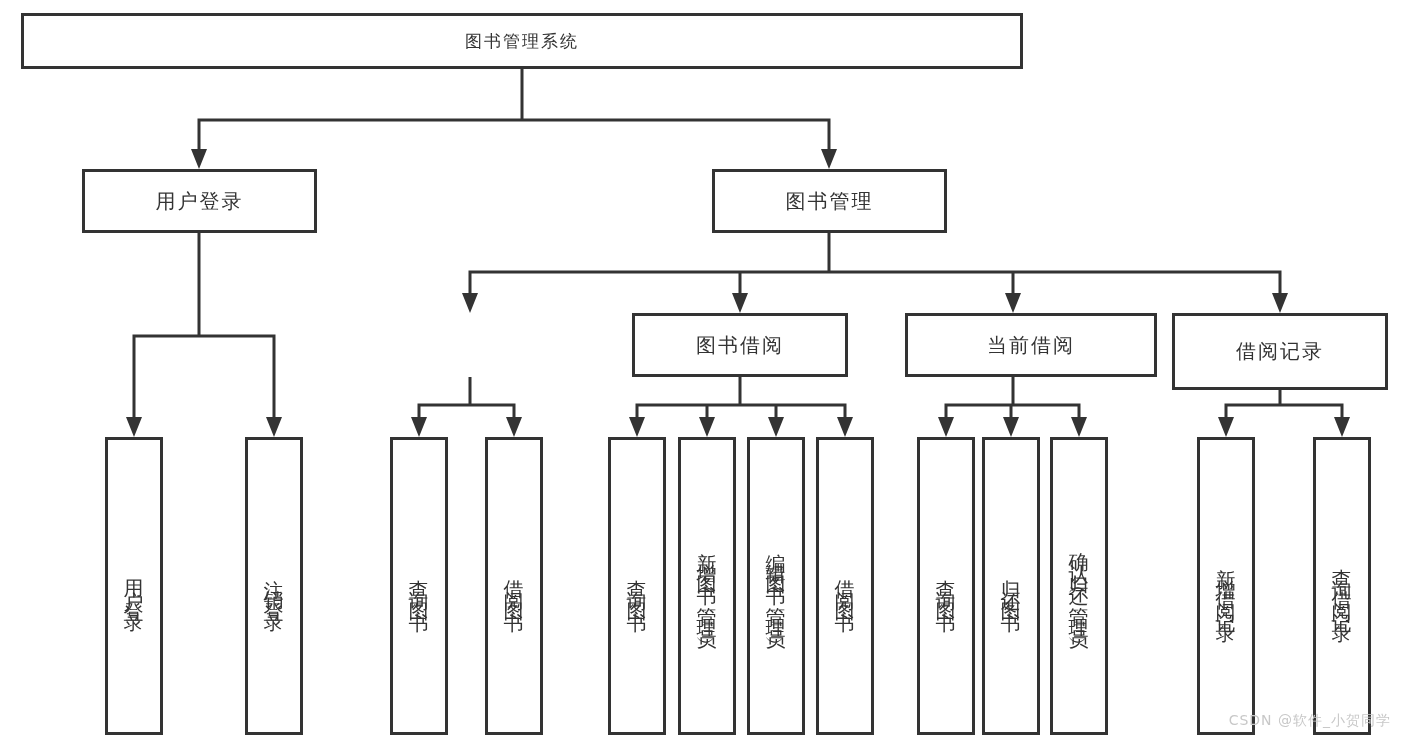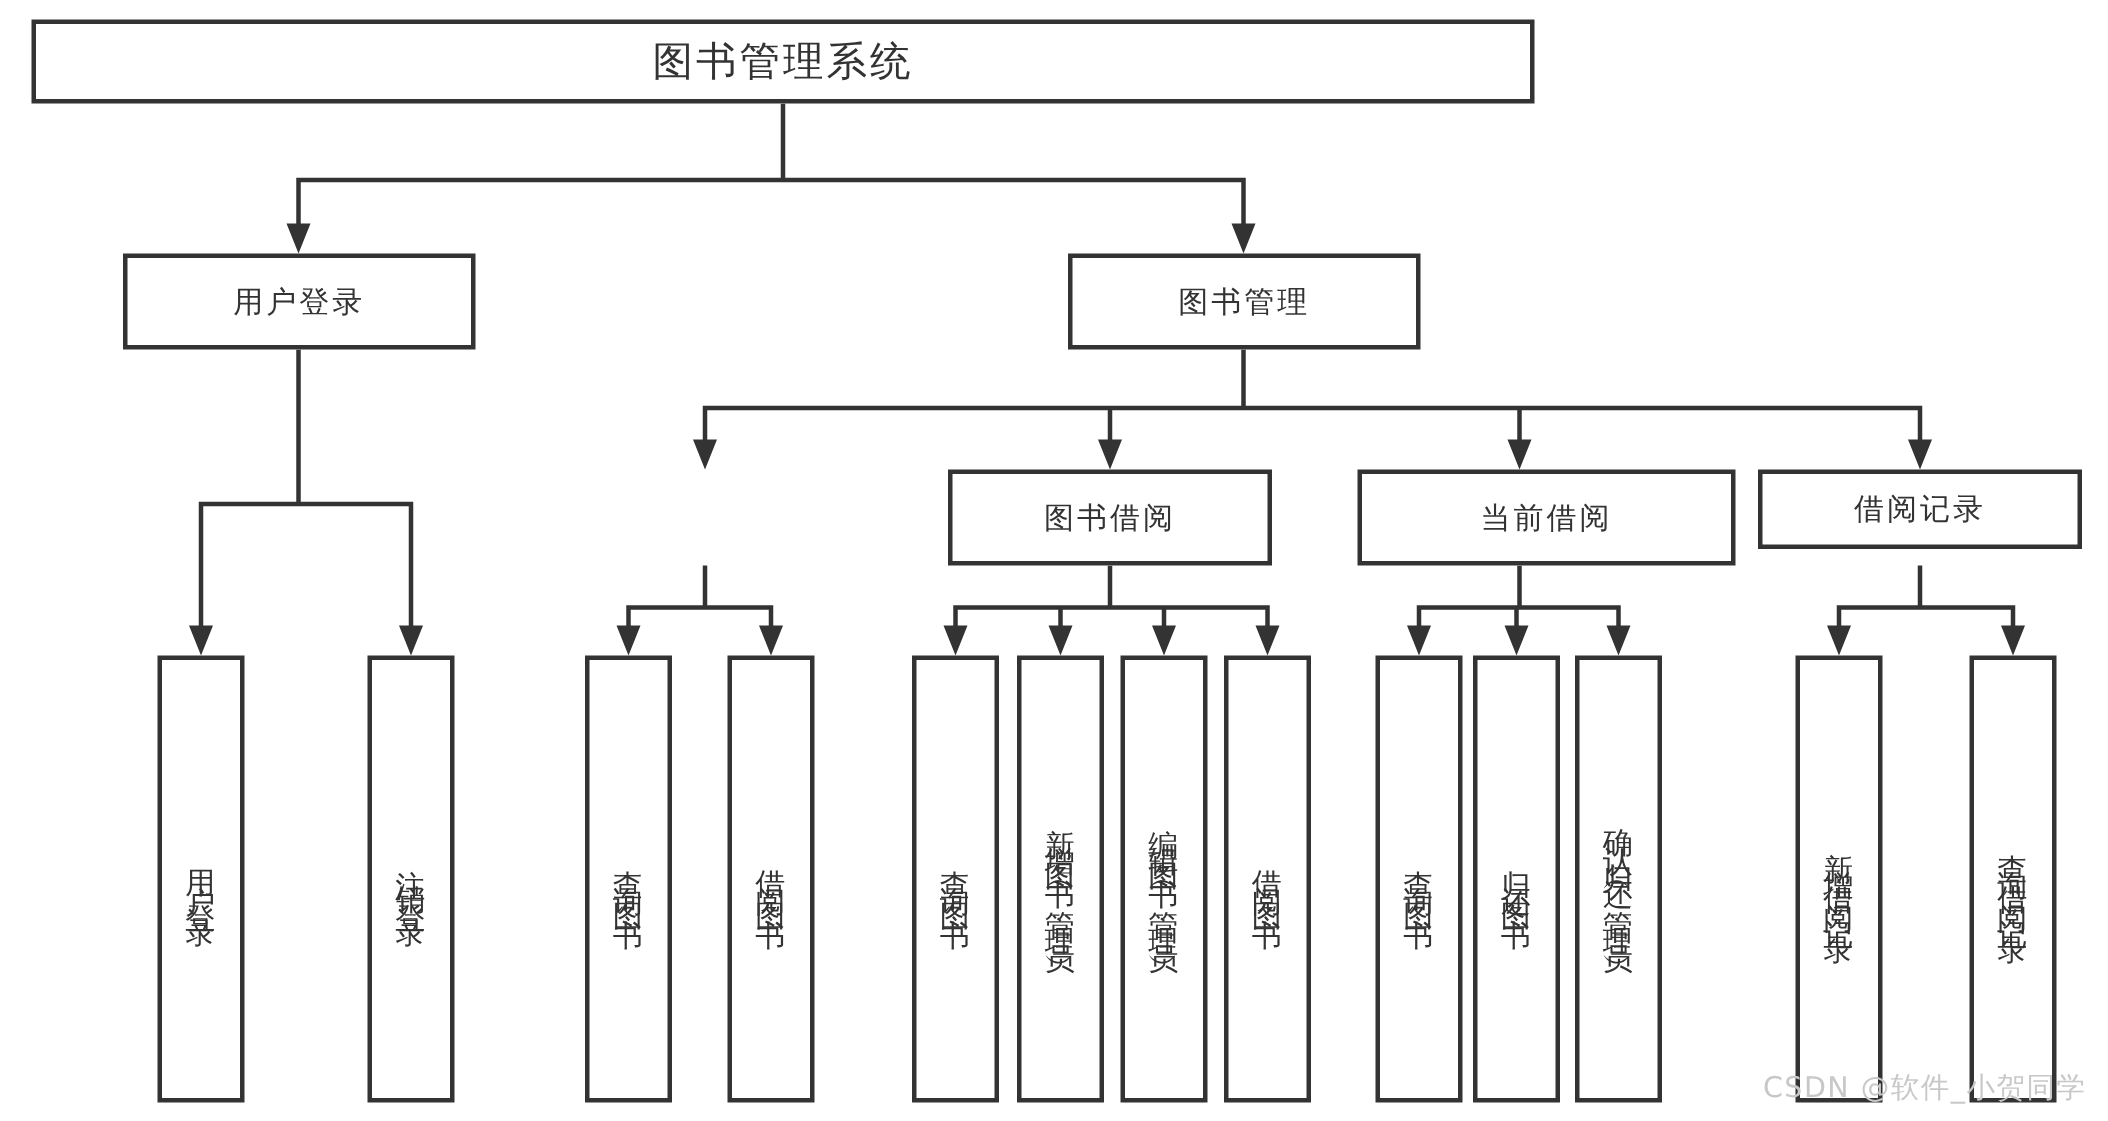--- a/index.html
+++ b/index.html
@@ -14,28 +14,28 @@
   .connectors{position:absolute;left:0;top:0;z-index:1;}
   .cline{stroke:var(--line);stroke-width:3;fill:none;}
   .carrow{fill:var(--line);stroke:none;}
   .node{
     position:absolute;z-index:2;box-sizing:border-box;
     background:var(--box-fill);border:3px solid var(--box-border);
     display:flex;align-items:center;justify-content:center;
     color:var(--text);
   }
   .node.h .lbl{font-size:20px;letter-spacing:2px;white-space:nowrap;}
-  .node.h.root .lbl{font-size:27px;}
+  .node.h.root .lbl{font-size:17px;}
   .node.v .vlbl{
     writing-mode:vertical-rl;text-orientation:mixed;
     font-size:20px;letter-spacing:11px;line-height:1;
   }
   .watermark{
     position:absolute;z-index:3;right:14px;top:712px;
-    font-size:19px;letter-spacing:1px;color:var(--watermark);white-space:nowrap;
+    font-size:14px;letter-spacing:1px;color:var(--watermark);white-space:nowrap;
   }
 </style>
 </head>
 <body>
 
 <div class="canvas">
 
   <svg class="connectors" width="1405" height="747" viewBox="0 0 1405 747" aria-hidden="true">
     <path class="cline" d="
       M522 69 V120
@@ -103,21 +103,21 @@
   <div class="node h" style="left:712px;top:169px;width:235px;height:64px">
     <span class="lbl">图书管理</span>
   </div>
 
   <div class="node h" style="left:632px;top:313px;width:216px;height:64px">
     <span class="lbl">图书借阅</span>
   </div>
   <div class="node h" style="left:905px;top:313px;width:252px;height:64px">
     <span class="lbl">当前借阅</span>
   </div>
-  <div class="node h" style="left:1172px;top:313px;width:216px;height:53px">
+  <div class="node h" style="left:1172px;top:313px;width:216px;height:77px">
     <span class="lbl">借阅记录</span>
   </div>
 
   <div class="node v" style="left:105px;top:437px;width:58px;height:298px">
     <span class="vlbl">用户登录</span>
   </div>
   <div class="node v" style="left:245px;top:437px;width:58px;height:298px">
     <span class="vlbl">注销登录</span>
   </div>
 

